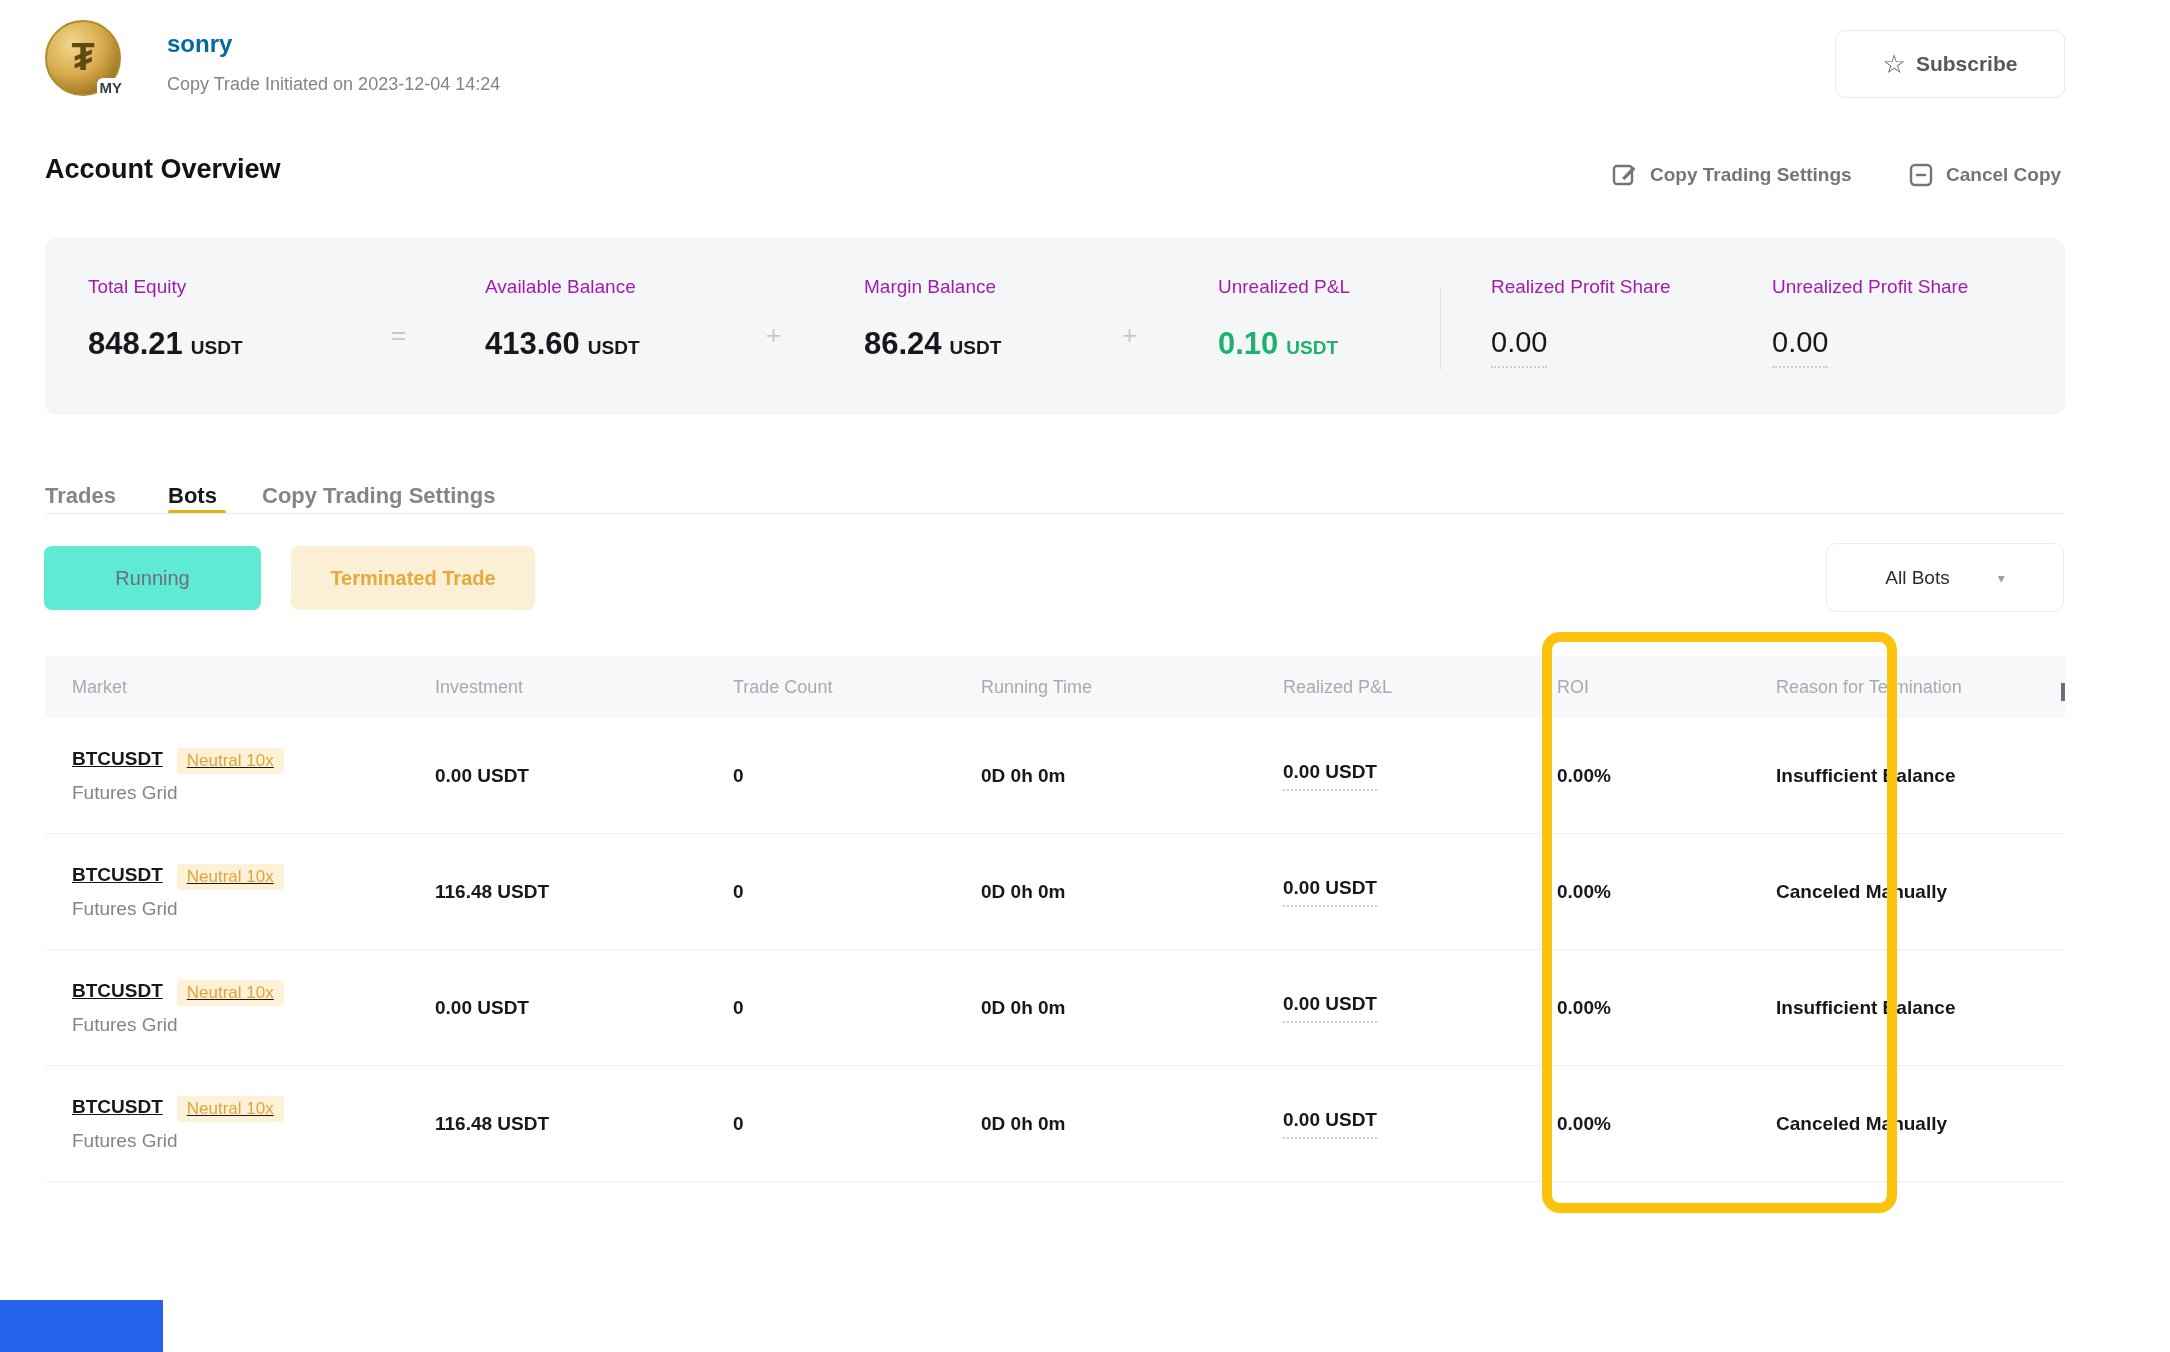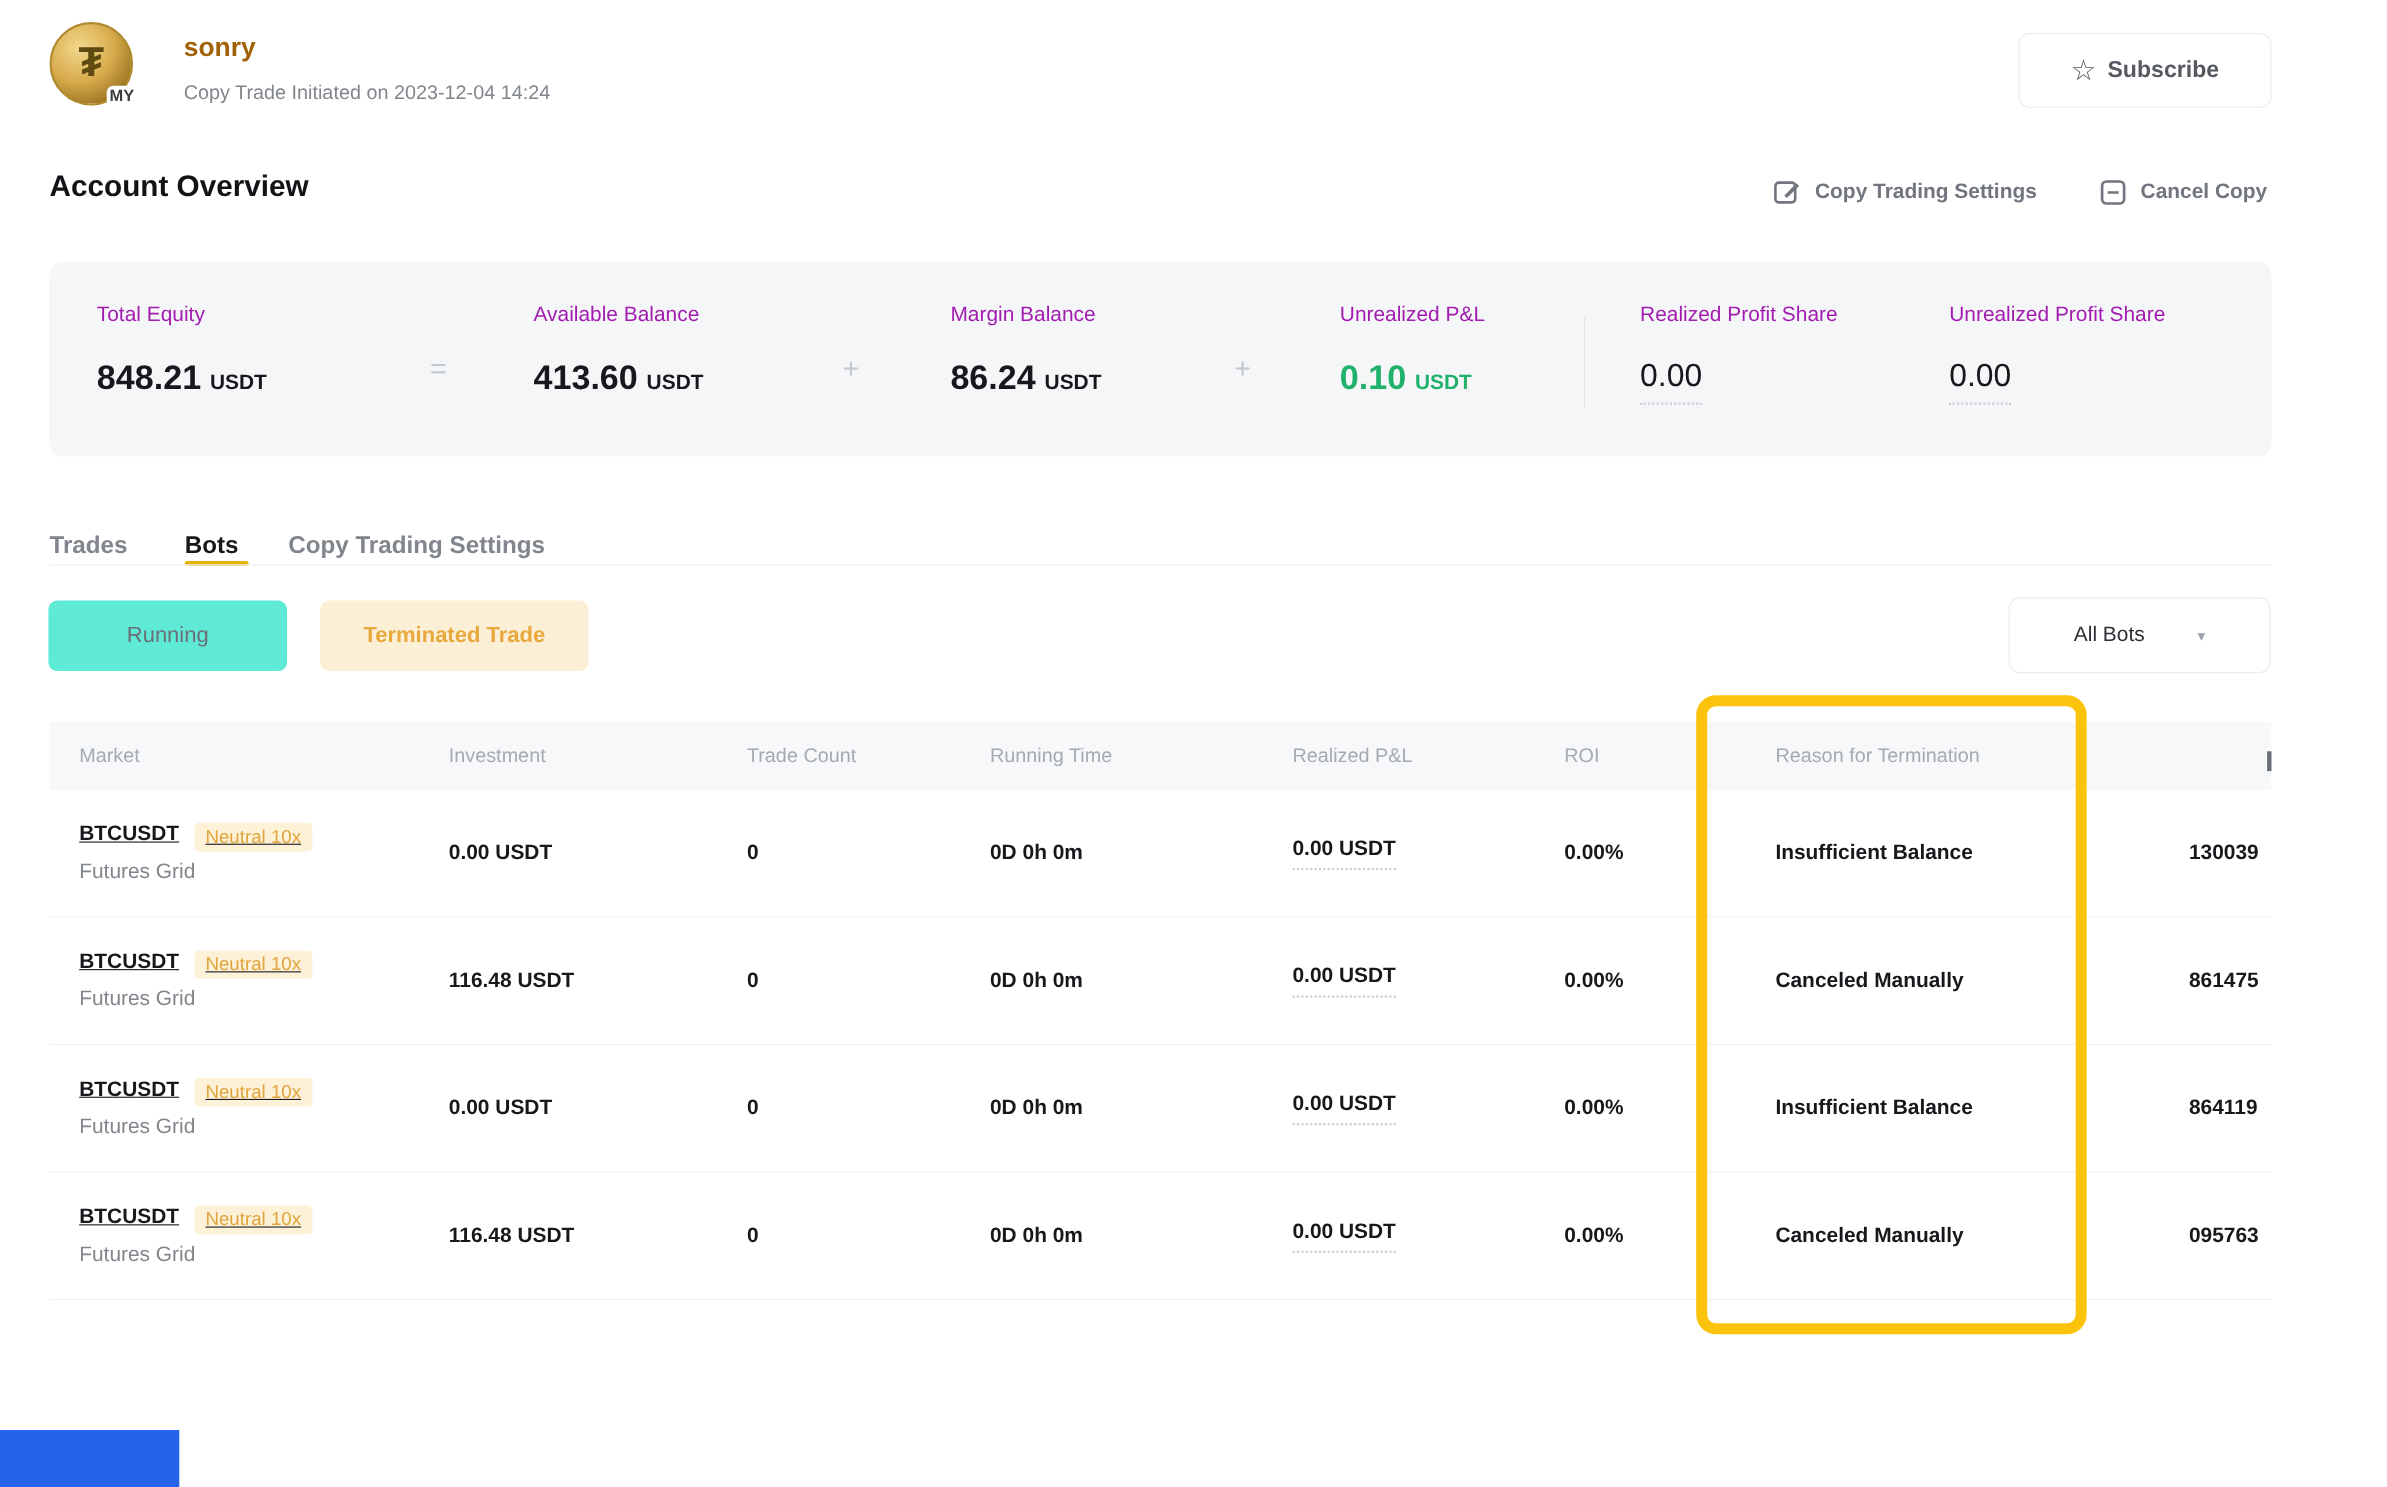--- a/index.html
+++ b/index.html
@@ -6,21 +6,21 @@
   body { background:#ffffff; font-family:"Liberation Sans", sans-serif; }
   .screen { position:relative; width:2170px; height:1352px; background:#fff; overflow:hidden; color:#17181c; }
 
   
   .avatar { position:absolute; left:45px; top:20px; width:76px; height:76px; border-radius:50%;
             background:radial-gradient(circle at 35% 30%, #f3d88d 0%, #d8ab4c 45%, #9a7322 80%, #6e5213 100%);
             border:2px solid #b08a2e; }
   .avatar .tether { position:absolute; left:0; right:0; top:14px; text-align:center; font-size:38px; font-weight:bold; color:#5f4a12; }
   .avatar-badge { position:absolute; right:-6px; bottom:-4px; background:#ffffff; border-radius:6px;
                   font-size:15px; font-weight:bold; color:#3a3d42; padding:1px 3px; line-height:18px; }
-  .username { position:absolute; left:167px; top:30px; font-size:24px; font-weight:bold; color:#a16207; }
+  .username { position:absolute; left:167px; top:30px; font-size:24px; font-weight:bold; color:#0369a1; }
   .subtitle { position:absolute; left:167px; top:74px; font-size:18px; color:#81858c; }
   .subscribe-btn { position:absolute; left:1835px; top:30px; width:230px; height:68px; background:#fff;
                    border:1px solid #ececee; border-radius:10px; display:flex; align-items:center; justify-content:center;
                    gap:10px; font-size:21px; font-weight:bold; color:#55585f; cursor:pointer; }
   .subscribe-btn .star { font-size:26px; font-weight:normal; color:#55585f; line-height:1; }
 
   
   .page-title { position:absolute; left:45px; top:154px; font-size:27px; font-weight:bold; color:#121317; }
   .action-link { position:absolute; top:162px; display:flex; align-items:center; gap:12px;
                  font-size:19px; font-weight:bold; color:#71757d; cursor:pointer; }
@@ -51,21 +51,21 @@
                 justify-content:center; font-size:20px; cursor:pointer; }
   .filter-running { left:44px; width:217px; background:#5eead4; color:#6b7078; }
   .filter-terminated { left:291px; width:244px; background:#fbefd6; color:#e8a83c; font-weight:bold; }
   .bots-dropdown { position:absolute; left:1826px; top:543px; width:238px; height:69px; background:#fff; border:1px solid #ececee;
                    border-radius:10px; display:flex; align-items:center; justify-content:center; gap:48px;
                    font-size:19px; color:#2b2e33; cursor:pointer; }
   .bots-dropdown .caret { font-size:14px; color:#9aa0ab; }
 
   
   .bots-table { position:absolute; left:45px; top:656px; width:2020px; overflow:hidden; }
-  .t-row { display:grid; grid-template-columns:336px 271px 221px 275px 247px 192px 376px 1fr; padding-left:27px; align-items:center; }
+  .t-row { display:grid; grid-template-columns:336px 271px 221px 275px 247px 192px 376px 1fr; padding-left:27px; align-items:center;gap:27px; }
   .t-head { height:62px; background:#f7f8fa; }
   .t-head .hcell { font-size:18px; color:#a6aab2; white-space:nowrap; }
   .t-body-row { height:116px; border-bottom:1px solid #eef0f2; background:#fff; }
   .cell { font-size:19px; font-weight:bold; color:#17181c; white-space:nowrap; }
   .market-line1 { display:flex; align-items:flex-start; gap:14px;text-decoration:underline; }
   .pair { font-size:19px; font-weight:bold; color:#17181c; }
   .badge { background:#fdf1d8; color:#e0a43a; font-size:17px; font-weight:normal; padding:3px 10px; border-radius:4px; }
   .market-line2 { font-size:19px; font-weight:normal; color:#81858c; margin-top:8px; }
   .dotted { border-bottom:2px dotted #c9cdd4; padding-bottom:6px; display:inline-block; }
   .head-fragment { position:absolute; left:2016px; top:27px; width:5px; height:18px; background:#6a6e76; }

